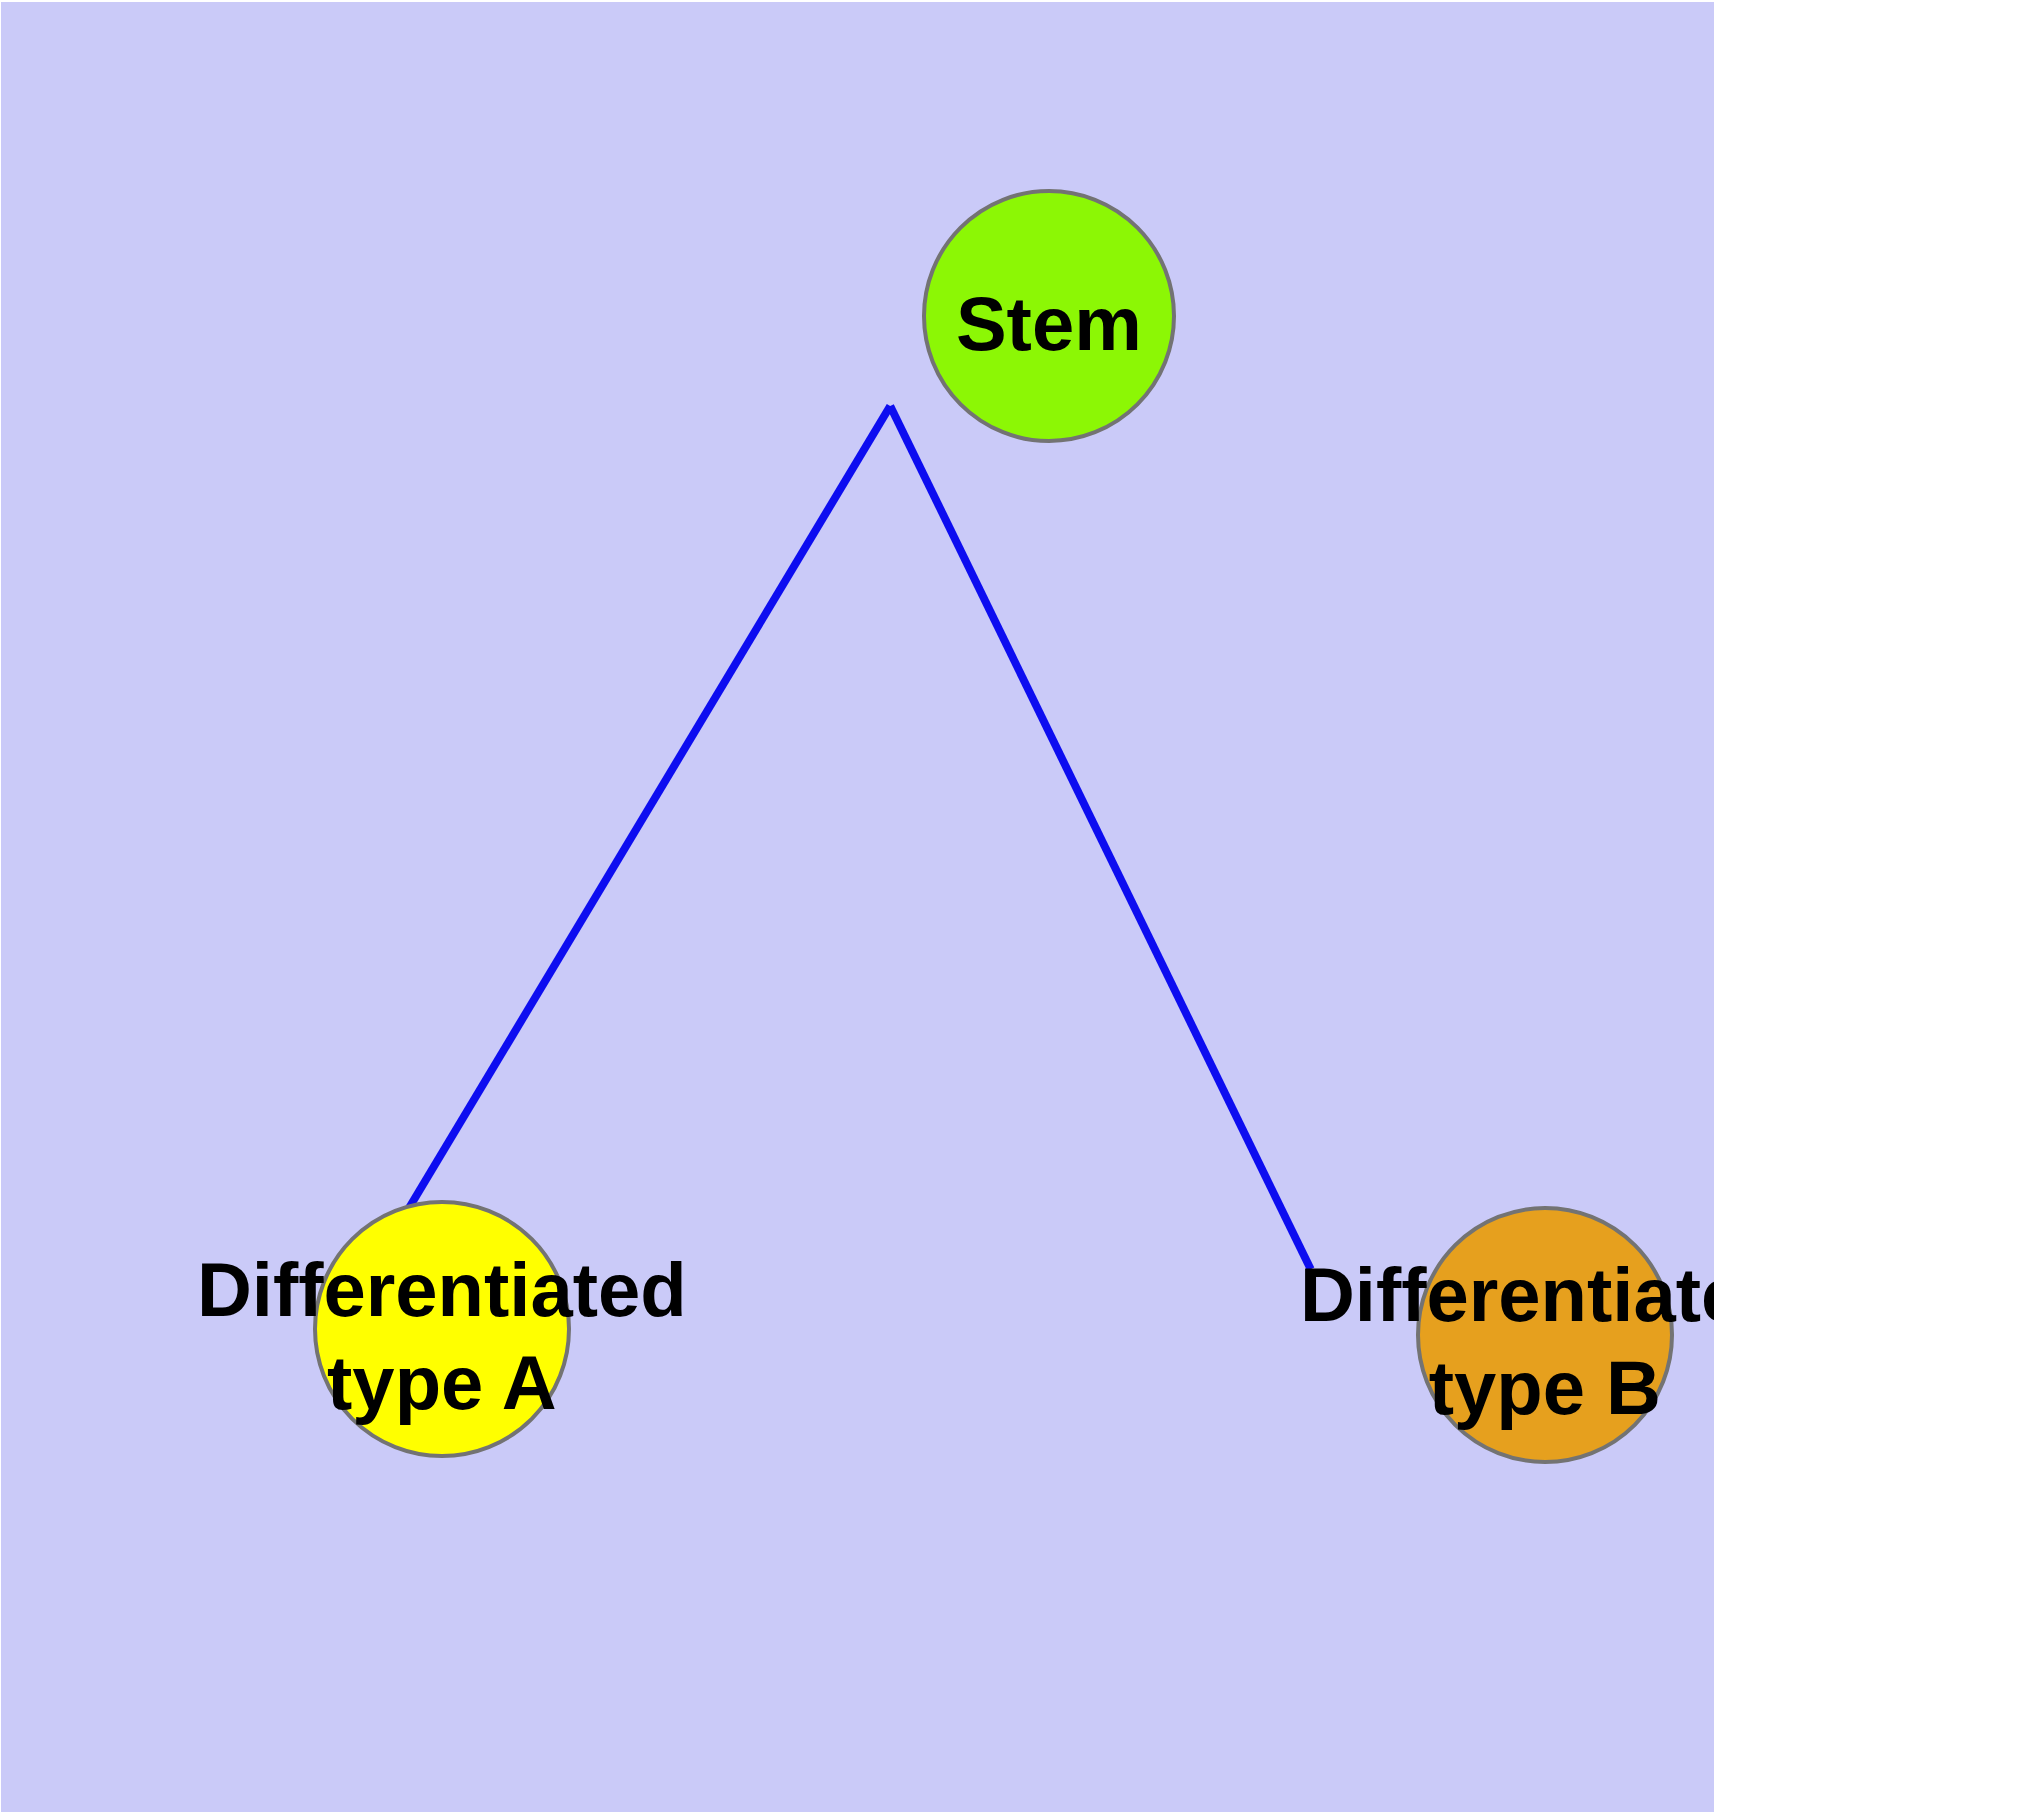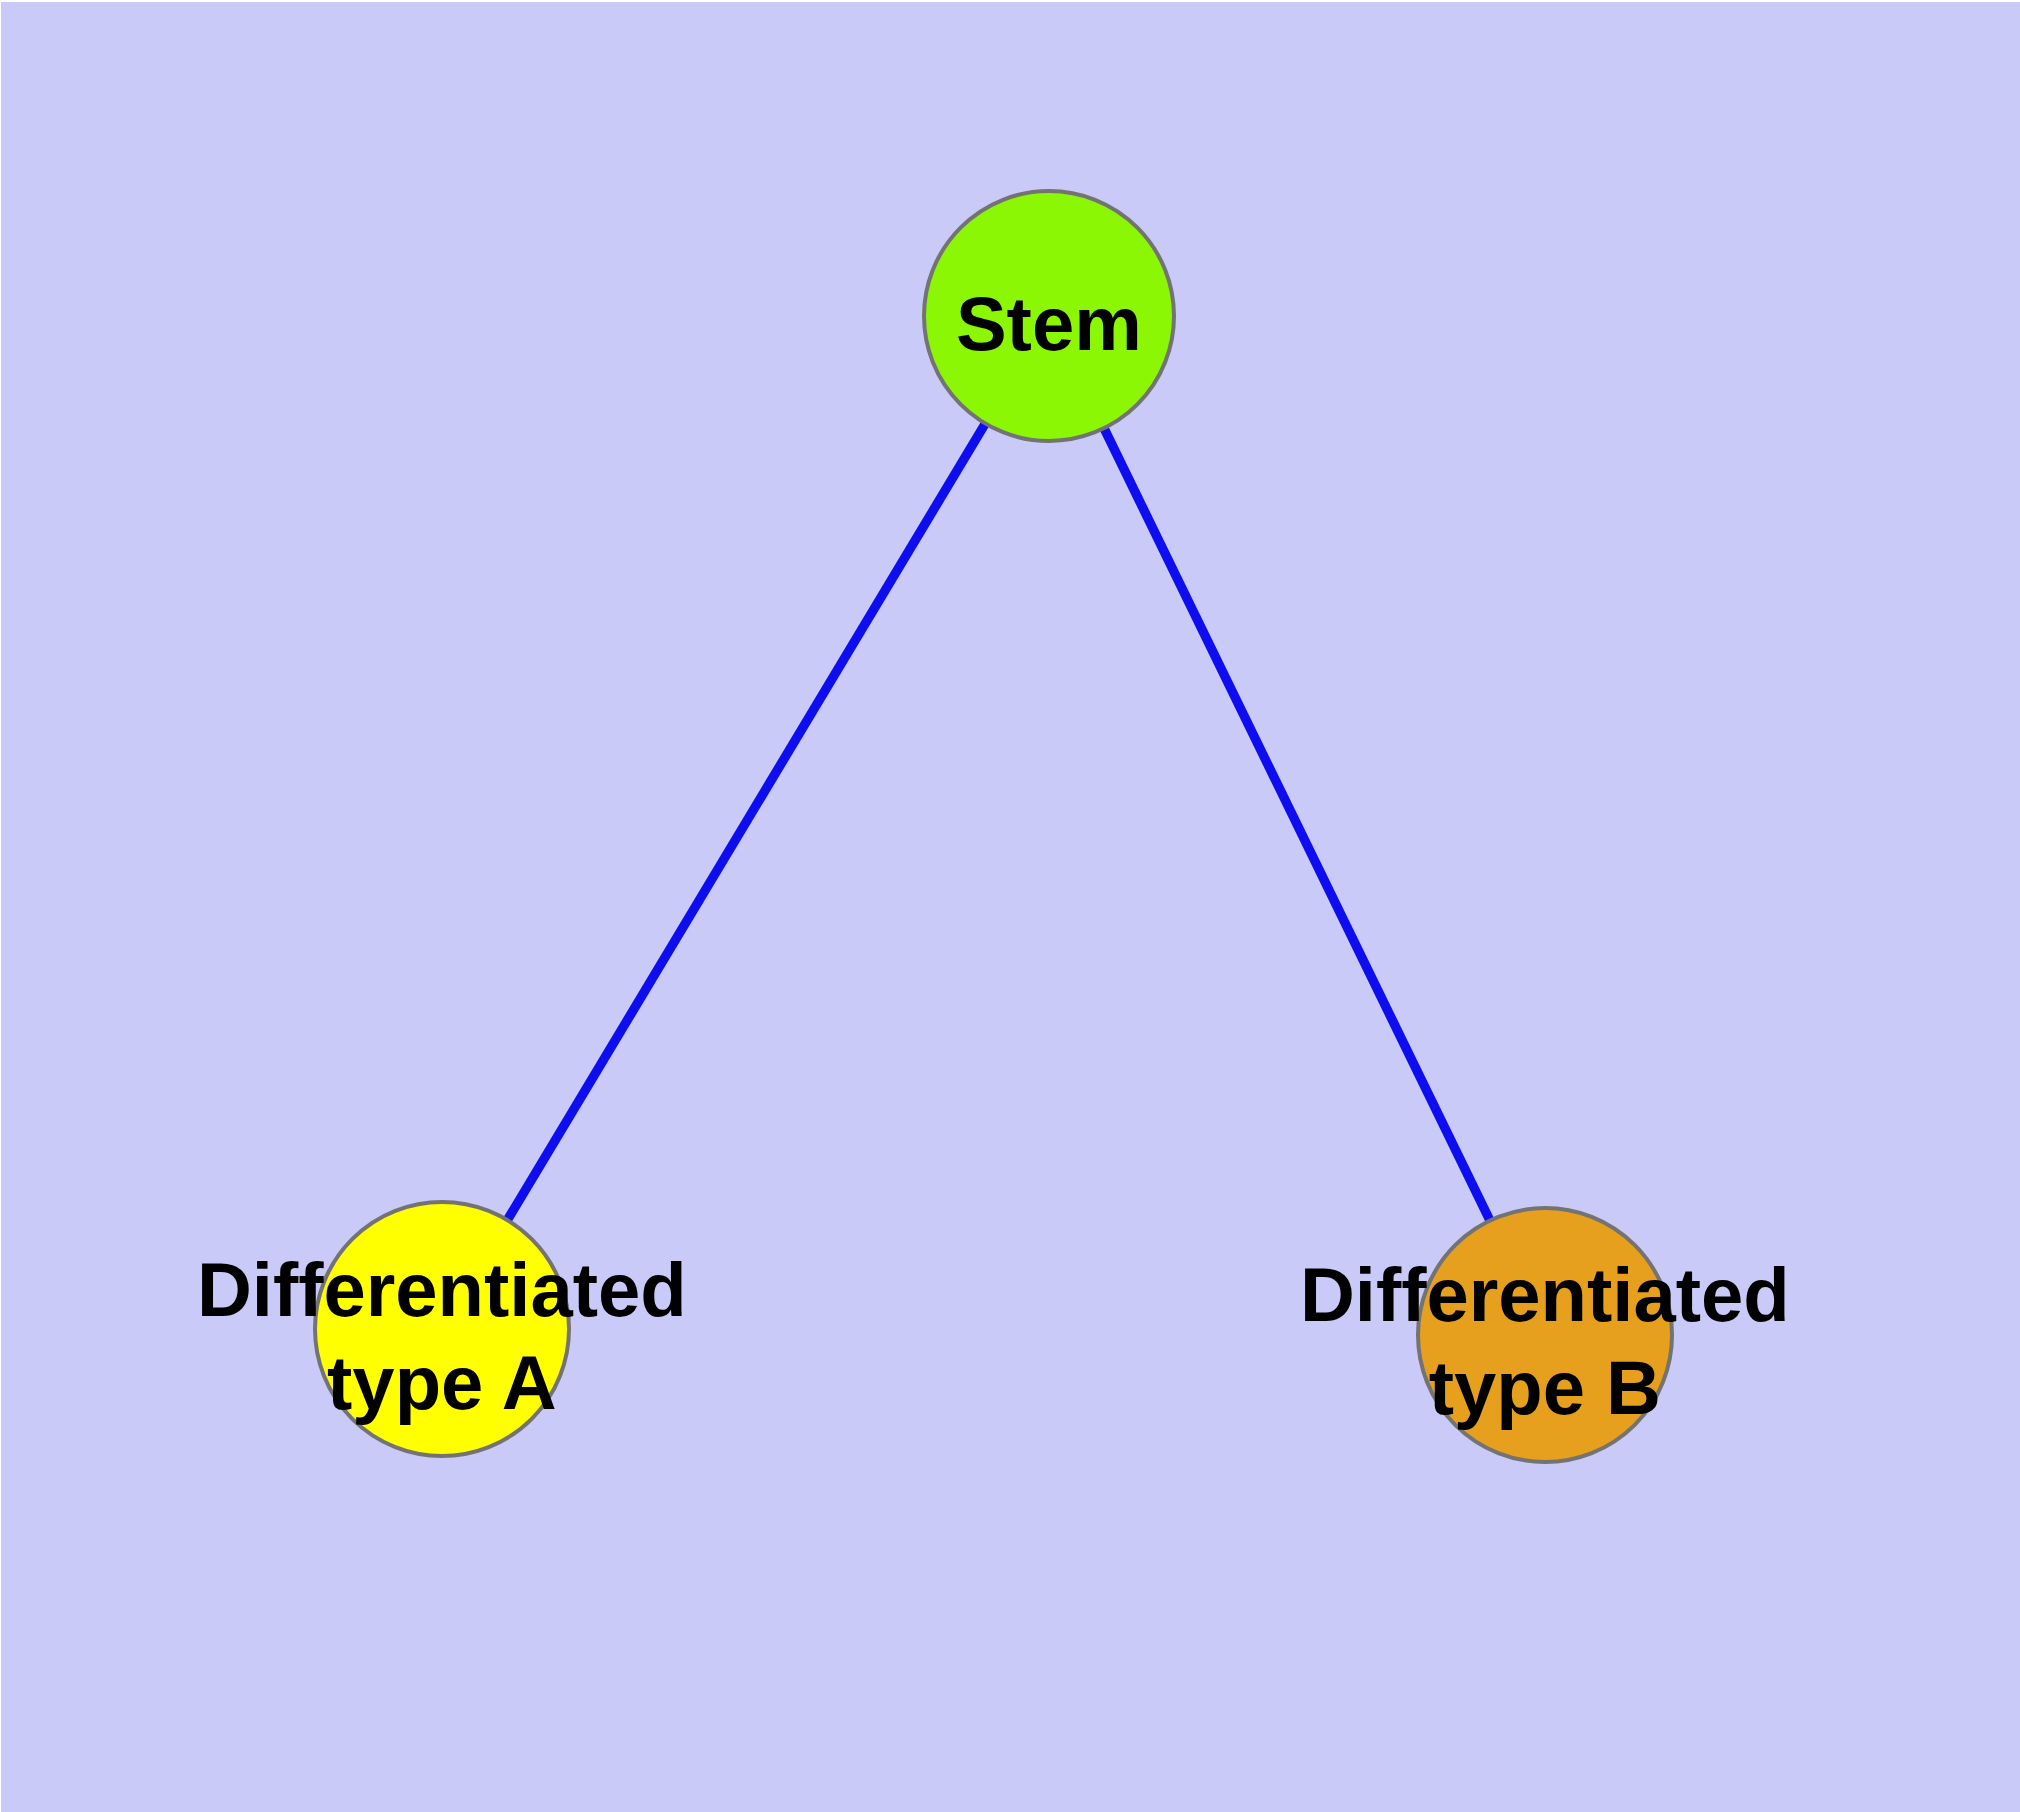--- a/index.html
+++ b/index.html
@@ -11,21 +11,21 @@
     width: 2021px;
     height: 1812px;
     position: relative;
     overflow: hidden;
     font-family: "Liberation Sans", sans-serif;
   }
   #plot-area {
     position: absolute;
     left: 0.8px;
     top: 1.7px;
-    width: 2020px;
+    width: 1713px;
     height: 1810px;
     overflow: hidden;
   }
   #edge-layer {
     position: absolute;
     left: 0;
     top: 0;
     width: 100%;
     height: 100%;
     display: block;

